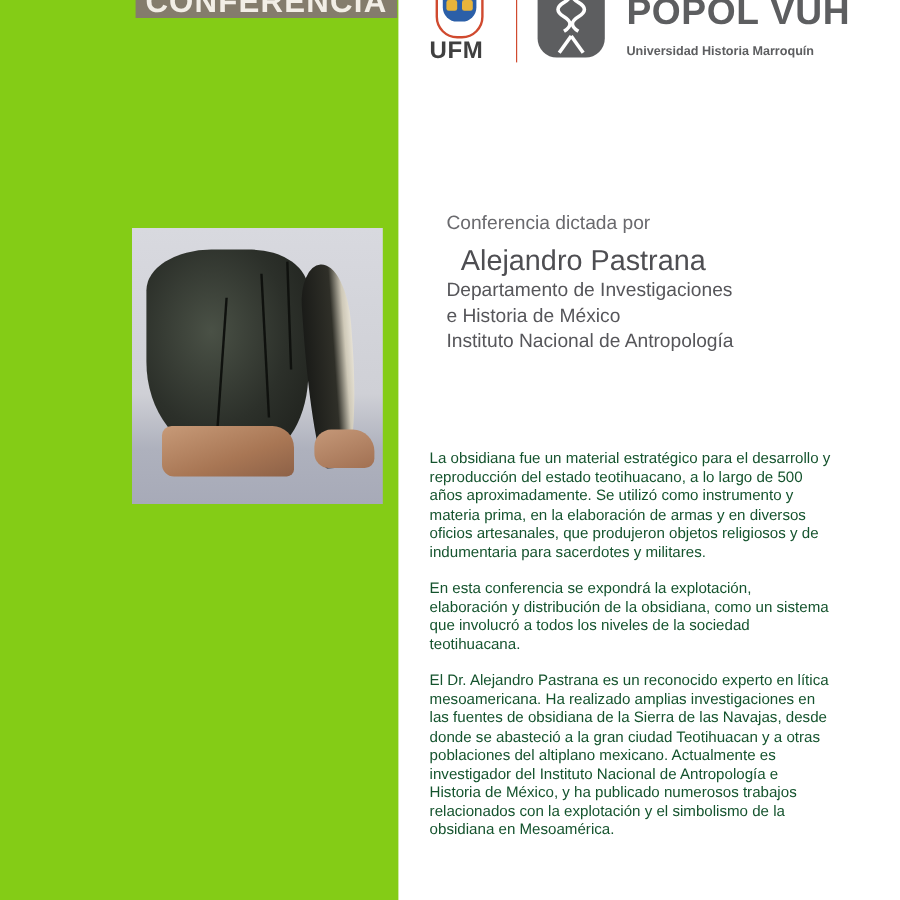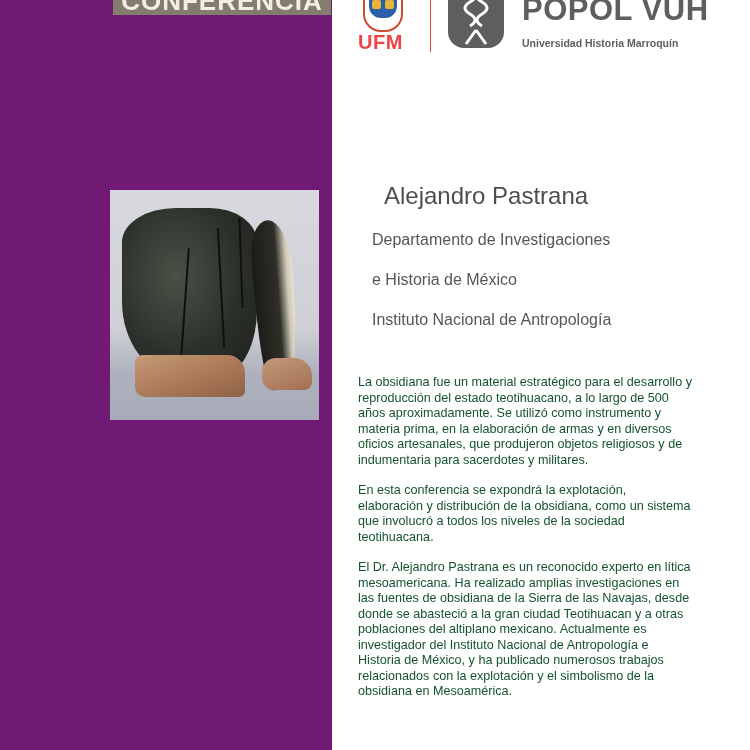--- a/index.html
+++ b/index.html
@@ -3,21 +3,21 @@
 <meta charset="utf-8">
 <style>
   html, body { margin: 0; padding: 0; }
   body {
     width: 750px; height: 750px; overflow: hidden; position: relative;
     background: #ffffff;
     font-family: "DejaVu Sans", "Liberation Sans", sans-serif;
   }
   .left-panel {
     position: absolute; left: 0; top: 0; width: 332px; height: 750px;
-    background: #701a75;
+    background: #84cc16;
   }
   .banner {
     position: absolute; left: 113px; top: -14px; width: 218px; height: 29px;
     background: #847c6c; color: #f2eee6;
     font-family: "Liberation Sans", sans-serif; font-weight: bold;
     font-size: 26px; letter-spacing: 1px; text-align: center; line-height: 30px;
     overflow: hidden;
   }
   .photo {
     position: absolute; left: 110px; top: 190px; width: 209px; height: 230px;
@@ -51,39 +51,39 @@
     position: absolute; left: 8px; top: -12px; width: 36px; height: 40px;
     border: 2px solid #d04a2f; border-radius: 0 0 18px 18px; background:#fff;
   }
   .ufm-shield .inner {
     position:absolute; left:4px; top:4px; width:28px; height:24px;
     background:#2b5fa8; border-radius: 0 0 12px 12px;
   }
   .ufm-shield .inner span { position:absolute; top:6px; width:9px; height:9px; background:#e8b43a; border-radius:2px; }
   .ufm-text {
     position: absolute; left: 3px; top: 31px; font-family: "Liberation Sans", sans-serif;
-    font-weight: bold; color: #ef4444; font-size: 20px; letter-spacing: 0.5px;
+    font-weight: bold; color: #404040; font-size: 20px; letter-spacing: 0.5px;
   }
   .ufm-divider { position: absolute; left: 75px; top: 0; width: 1px; height: 52px; background:#d04a2f; }
   .pv-mark {
     position: absolute; left: 93px; top: -14px; width: 56px; height: 62px;
     background: #5d5e60; border-radius: 4px 4px 16px 16px;
   }
   .pv-title {
     position: absolute; left: 167px; top: -8px; font-family: "Liberation Sans", sans-serif;
     font-weight: bold; font-size: 31px; color: #5d5e60; letter-spacing: 0.5px;
   }
   .pv-sub {
     position: absolute; left: 167px; top: 37px; font-family: "Liberation Sans", sans-serif;
     font-weight: bold; font-size: 10.5px; color: #5d5e60;
   }
   .speaker { position: absolute; left: 372px; top: 176px; color: #56565a; font-family: "Liberation Sans", sans-serif; }
   .speaker .intro { font-size: 16px; display:block; line-height: 22px; color:#6a6a6e; }
   .speaker .name { font-size: 24px; display:block; line-height: 28px; margin-top: 6px; color:#4e4e52;margin-left:12px; }
-  .speaker .aff { font-size: 16px; display:block; line-height: 21px; margin-top: 19px; }
+  .speaker .aff { font-size: 16px; display:block; line-height: 21px; }
   .body-text {
     position: absolute; left: 358px; top: 375px; width: 336px;
     font-family: "Liberation Sans", sans-serif; font-size: 12.6px; line-height: 15.5px; color: #14532d;
   }
   .body-text p { margin: 0 0 15px 0; }
 </style>
 </head>
 <body>
 
 <div class="left-panel">
@@ -119,20 +119,21 @@
         <path d="M28 44 L18 58"></path>
         <path d="M28 44 L38 58"></path>
       </g>
     </svg>
   </div>
   <div class="pv-title">POPOL VUH</div>
   <div class="pv-sub">Universidad Historia Marroquín</div>
 </div>
 
 <div class="speaker">
+  <span class="intro">Conferencia dictada por</span>
   <span class="name">Alejandro Pastrana</span>
   <span class="aff">Departamento de Investigaciones</span>
   <span class="aff">e Historia de México</span>
   <span class="aff">Instituto Nacional de Antropología</span>
 </div>
 
 <div class="body-text">
   <p>La obsidiana fue un material estratégico para el desarrollo y reproducción del estado teotihuacano, a lo largo de 500 años aproximadamente. Se utilizó como instrumento y materia prima, en la elaboración de armas y en diversos oficios artesanales, que produjeron objetos religiosos y de indumentaria para sacerdotes y militares.</p>
   <p>En esta conferencia se expondrá la explotación, elaboración y distribución de la obsidiana, como un sistema que involucró a todos los niveles de la sociedad teotihuacana.</p>
   <p>El Dr. Alejandro Pastrana es un reconocido experto en lítica mesoamericana. Ha realizado amplias investigaciones en las fuentes de obsidiana de la Sierra de las Navajas, desde donde se abasteció a la gran ciudad Teotihuacan y a otras poblaciones del altiplano mexicano. Actualmente es investigador del Instituto Nacional de Antropología e Historia de México, y ha publicado numerosos trabajos relacionados con la explotación y el simbolismo de la obsidiana en Mesoamérica.</p>

